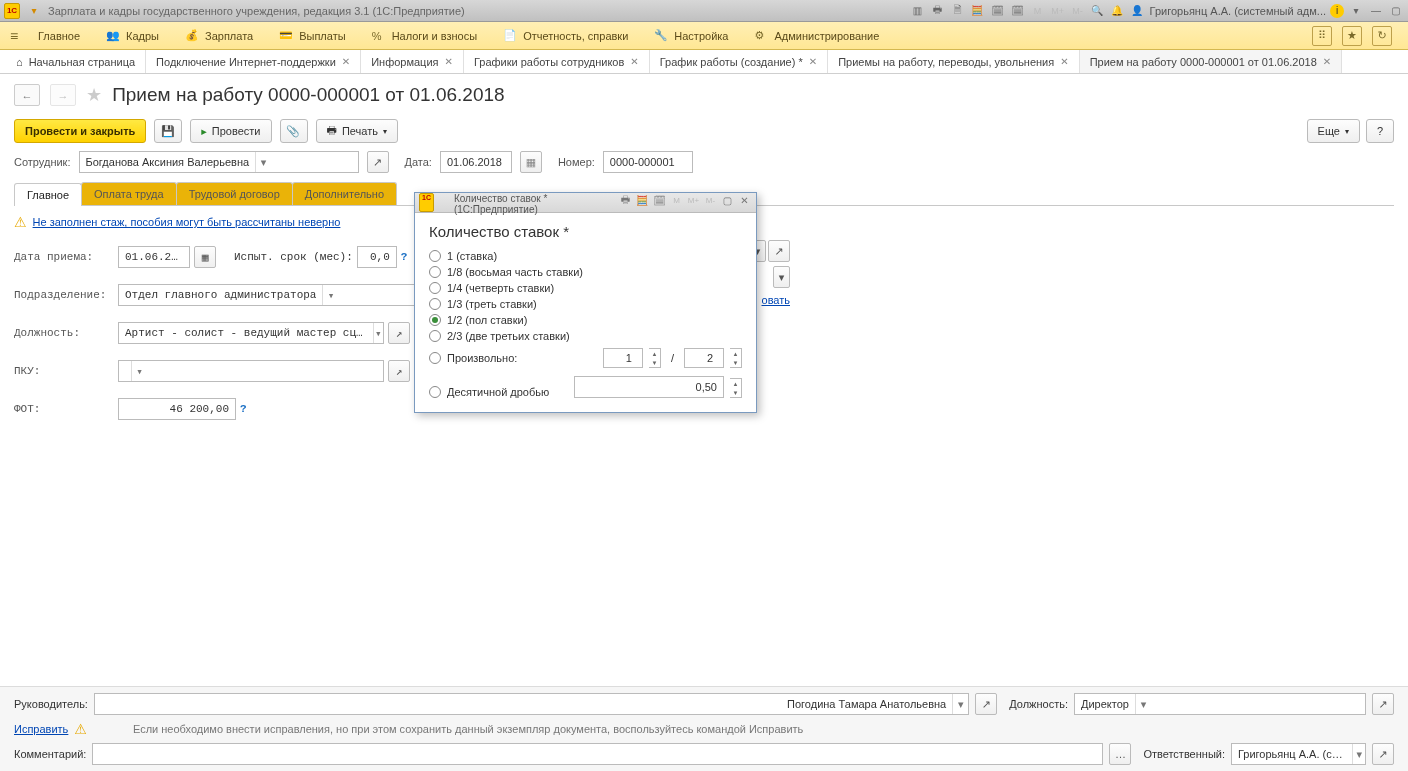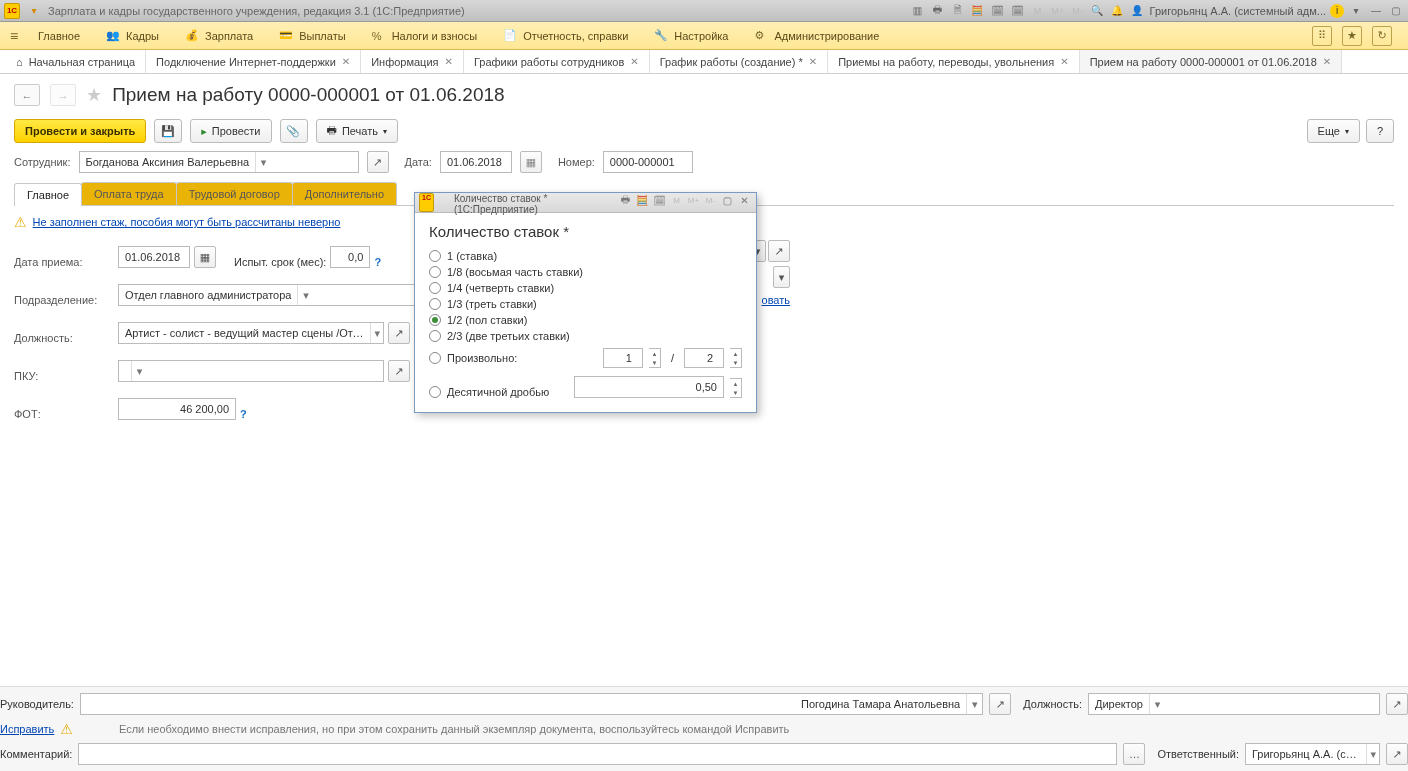--- a/index.html
+++ b/index.html
@@ -32,24 +32,24 @@
 .field span.text { padding:0 6px; white-space:nowrap; overflow:hidden; text-overflow:ellipsis;}
 .field .dd { width:16px; border-left:1px solid #ddd; display:flex; align-items:center; justify-content:center; color:#777; cursor:pointer; height:100%;}
 .mini-btn { width:22px; height:22px; border:1px solid #bbb; background:linear-gradient(#fdfdfd,#efefef); display:flex; align-items:center; justify-content:center; cursor:pointer; color:#555; border-radius:2px;}
 .sub-tabs { margin:6px 14px 0; display:flex; border-bottom:1px solid #c8c8c8;}
 .sub-tabs .st { padding:5px 12px; border:1px solid #c8c8c8; border-bottom:none; margin-right:-1px; background:#eab308; cursor:pointer; color:#555; border-radius:3px 3px 0 0;}
 .sub-tabs .st.active { background:#fff; position:relative; top:1px; color:#222;}
 .content-area { padding:8px 14px; position:relative;}
 .warn-row { display:flex; align-items:center; gap:6px; margin-bottom:6px;}
 .warn-ico { color:#e6a800; font-size:14px;}
 .link { color:#0046b4; text-decoration:underline; cursor:pointer;}
-.grid-line { display:flex; align-items:flex-end; margin:16px 0; gap:4px;}
+.grid-line { display:flex; align-items:center; margin:16px 0; gap:4px;font-family:Liberation Mono, monospace;}
 .grid-line .lab { width:100px; color:#555;}
 .right-block { position:absolute; left:560px; top:34px; width:230px;}
-.footer-bar { position:absolute; bottom:0; left:0; right:0; background:#f6f6f6; border-top:1px solid #dcdcdc; padding:6px 0; display:flex; flex-direction:column; gap:6px;}
+.footer-bar { position:absolute; bottom:0; left:0; right:0; background:#f6f6f6; border-top:1px solid #dcdcdc; padding:6px 14px; display:flex; flex-direction:column; gap:6px;}
 .footer-line { display:flex; align-items:center; gap:6px;}
 .footer-line .flex1 { flex:1; min-width:0;justify-content:flex-end;}
 
 
 .modal { position:absolute; left:414px; top:192px; width:343px; background:#fff; border:1px solid #7a9abf; box-shadow:3px 3px 8px rgba(0,0,0,0.25);}
 .modal-title { height:20px; background:linear-gradient(#e8e8e8,#d8d8d8); display:flex; padding:0 4px; gap:20px; font-size:10px; color:#555; border-bottom:1px solid #bbb;}
 .modal-title .mt-right { margin-left:auto; display:flex; gap:2px;}
 .modal-title .tb { width:15px; height:15px; display:flex; align-items:center; justify-content:center; color:#777; cursor:pointer;}
 .modal-body { padding:10px 14px;}
 .modal-body h2 { font-size:15px; font-weight:normal; margin-bottom:10px;}

